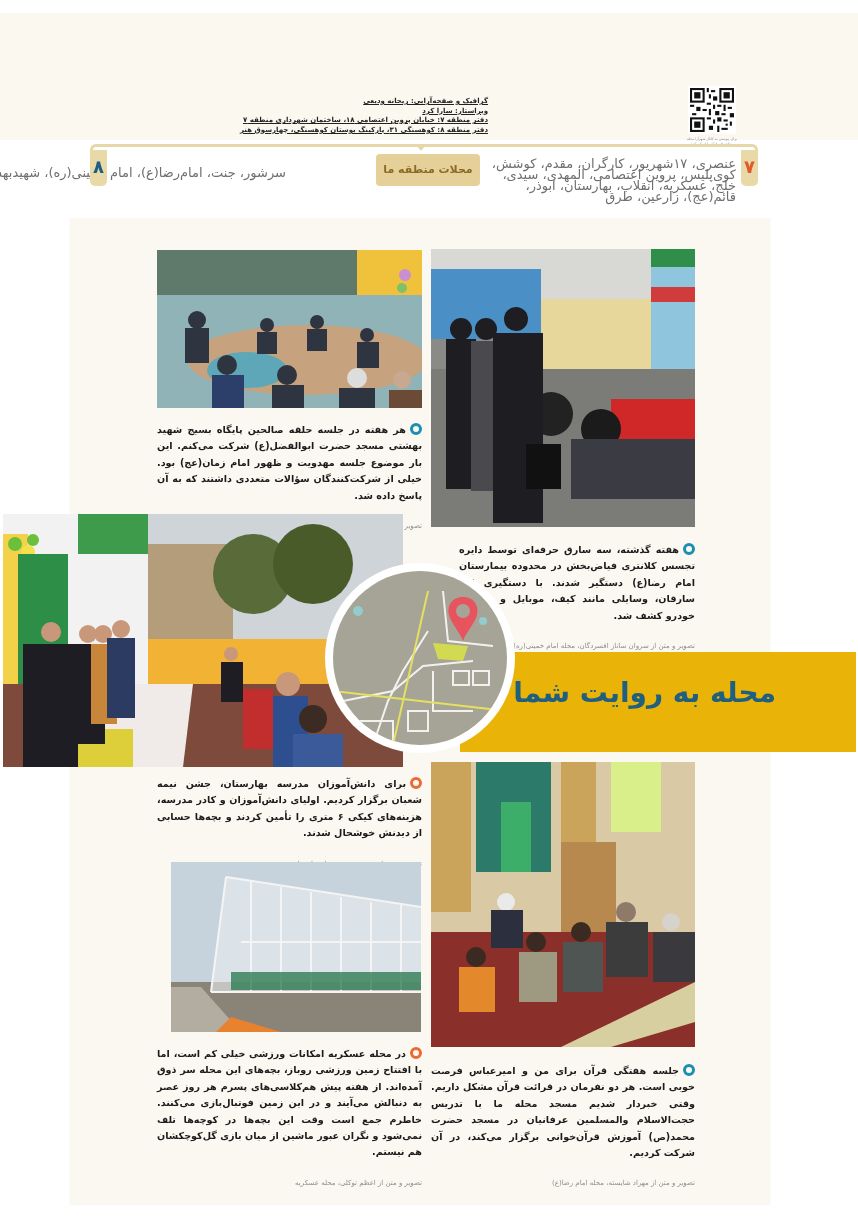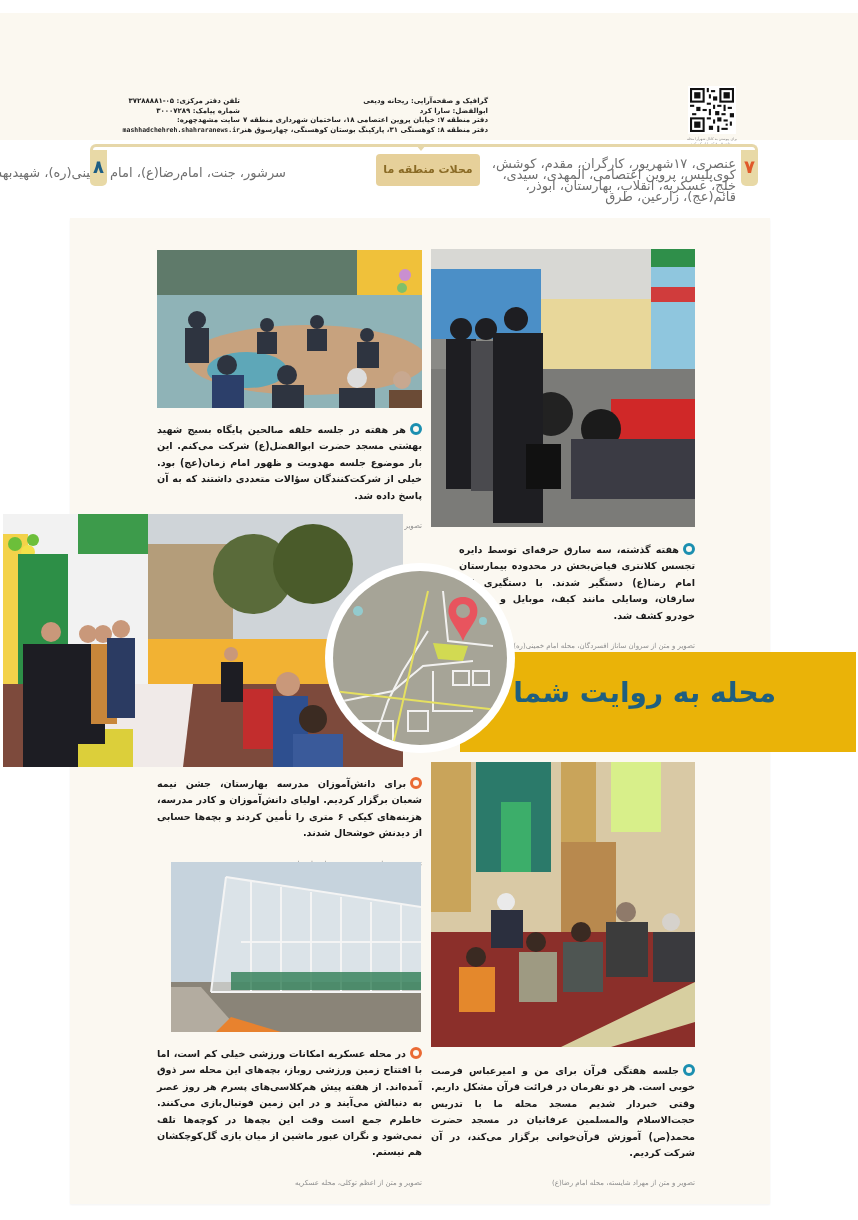--- a/index.html
+++ b/index.html
@@ -7,21 +7,21 @@
   body { position: relative; font-family: "DejaVu Sans", sans-serif; direction: rtl; color: #222; }
 
   
   .masthead { position: absolute; left: 0; top: 13px; width: 858px; height: 127px; background: #fbf8f0; }
   .qr { position: absolute; left: 688px; top: 73px; width: 48px; height: 48px; background: #fff; padding: 2px; }
   .qr svg { width: 44px; height: 44px; display: block; }
   .qr-caption { position: absolute; left: 684px; top: 124px; width: 56px; font-size: 3.5px; line-height: 5px; color: #888; text-align: center; }
   .credits { position: absolute; font-size: 7px; line-height: 9.6px; color: #222; text-align: right; font-weight: bold; }
   .credits div { white-space: nowrap; }
   .credits.c1 { right: 180px; top: 84px; }
-  .credits.c2 { right: 370px; top: 84px; }
+  .credits.c2 { right: 370px; top: 84px; text-decoration: underline; }
   .credits.c3 { right: 618px; top: 84px; }
   .credits.c3 .site { font-family: "DejaVu Sans Mono", monospace; font-size: 6.5px; direction: ltr; text-align: right; }
 
   
   .band-line { position: absolute; left: 90px; top: 144px; width: 668px; height: 8px; border-top: 3px solid #e6d7a9; border-left: 3px solid #e6d7a9; border-right: 3px solid #e6d7a9; border-radius: 6px 6px 0 0; }
   .band-notch { position: absolute; left: 416px; top: 145px; width: 0; height: 0; border-left: 5px solid transparent; border-right: 5px solid transparent; border-top: 6px solid #e6d7a9; }
   .tab-num { position: absolute; top: 150px; width: 17px; height: 36px; background: #e8d9a6; border-radius: 0 0 5px 5px; font-weight: bold; font-size: 18px; text-align: center; line-height: 34px; }
   .tab-num.right { left: 741px; color: #e0592a; }
   .tab-num.left { left: 90px; color: #1d5e84; }
   .hoods { position: absolute; font-size: 13px; line-height: 11px; color: #6f6f6f; text-align: right; }
@@ -90,29 +90,23 @@
           <rect x="13" y="18" width="1" height="3"></rect>
         <rect x="15" y="19" width="3" height="1"></rect>
           <rect x="17" y="17" width="1" height="1"></rect>
       </g>
     </svg>
   </div>
   <div class="qr-caption">برای پیوستن به کانال شهرآرا محله منطقه ۷ و ۸ کد را اسکن کنید</div>
 
   <div class="credits c2">
     <div>گرافیک و صفحه‌آرایی: ریحانه ودیعی</div>
-    <div>ابوالفضل: سارا کرد</div>
+    <div>ویراستار: سارا کرد</div>
     <div>دفتر منطقه ۷: خیابان پروین اعتصامی ۱۸، ساختمان شهرداری منطقه ۷</div>
     <div>دفتر منطقه ۸: کوهسنگی ۳۱، پارکینگ بوستان کوهسنگی، چهارسوق هنر</div>
-  </div>
-  <div class="credits c3">
-    <div>تلفن دفتر مرکزی: ۰۵-۳۷۲۸۸۸۸۱</div>
-    <div>شماره پیامک: ۳۰۰۰۷۲۸۹</div>
-    <div>سایت مشهدچهره:</div>
-    <div class="site">mashhadchehreh.shahraranews.ir</div>
   </div>
 </div>
 
 <div class="band-line"></div>
 <div class="band-notch"></div>
 
 <div class="tab-num right">۷</div>
 <div class="hoods right">عنصری، ۱۷شهریور، کارگران، مقدم، کوشش، کوی‌پلیس، پروین اعتصامی، المهدی، سیدی، خلج، عسکریه، انقلاب، بهارستان، ابوذر، قائم(عج)، زارعین، طرق</div>
 
 <div class="section-pill">محلات منطقه ما</div>

